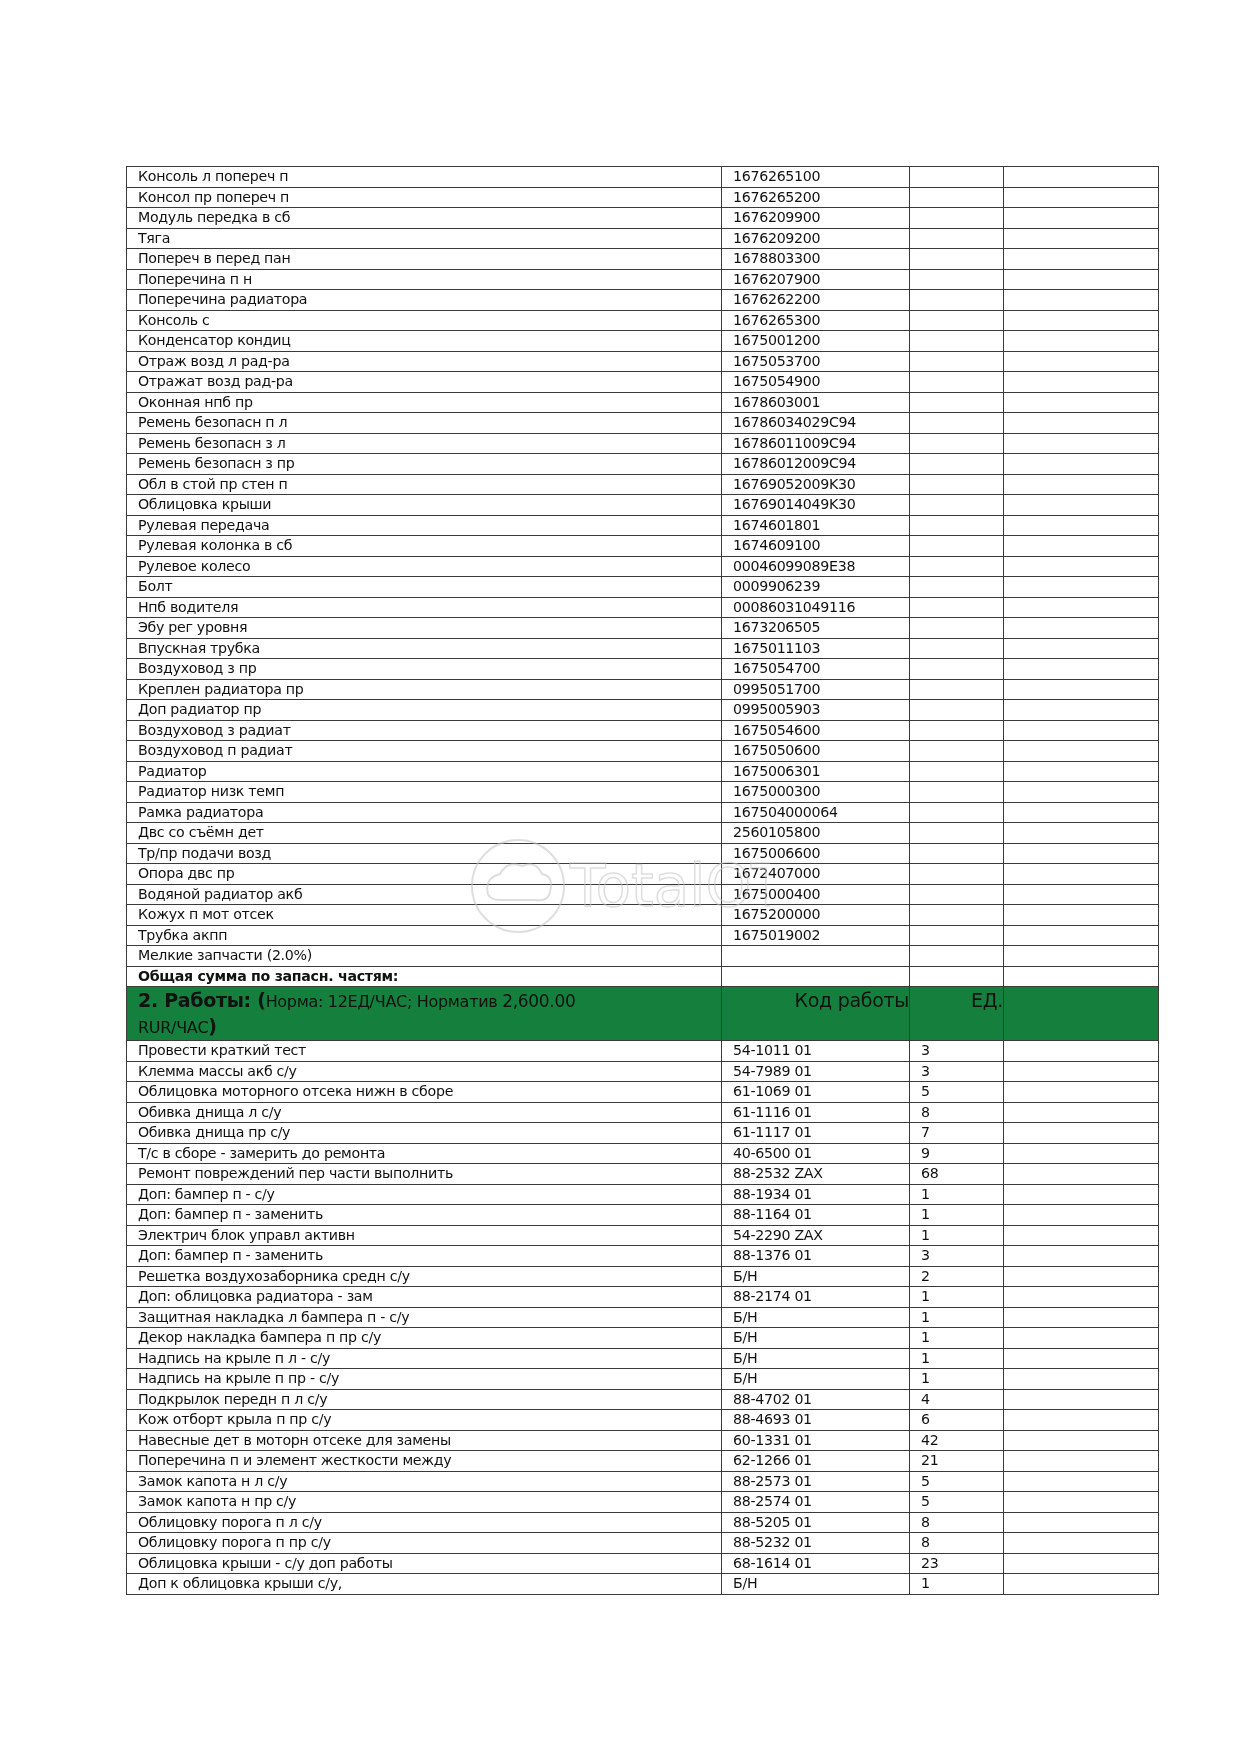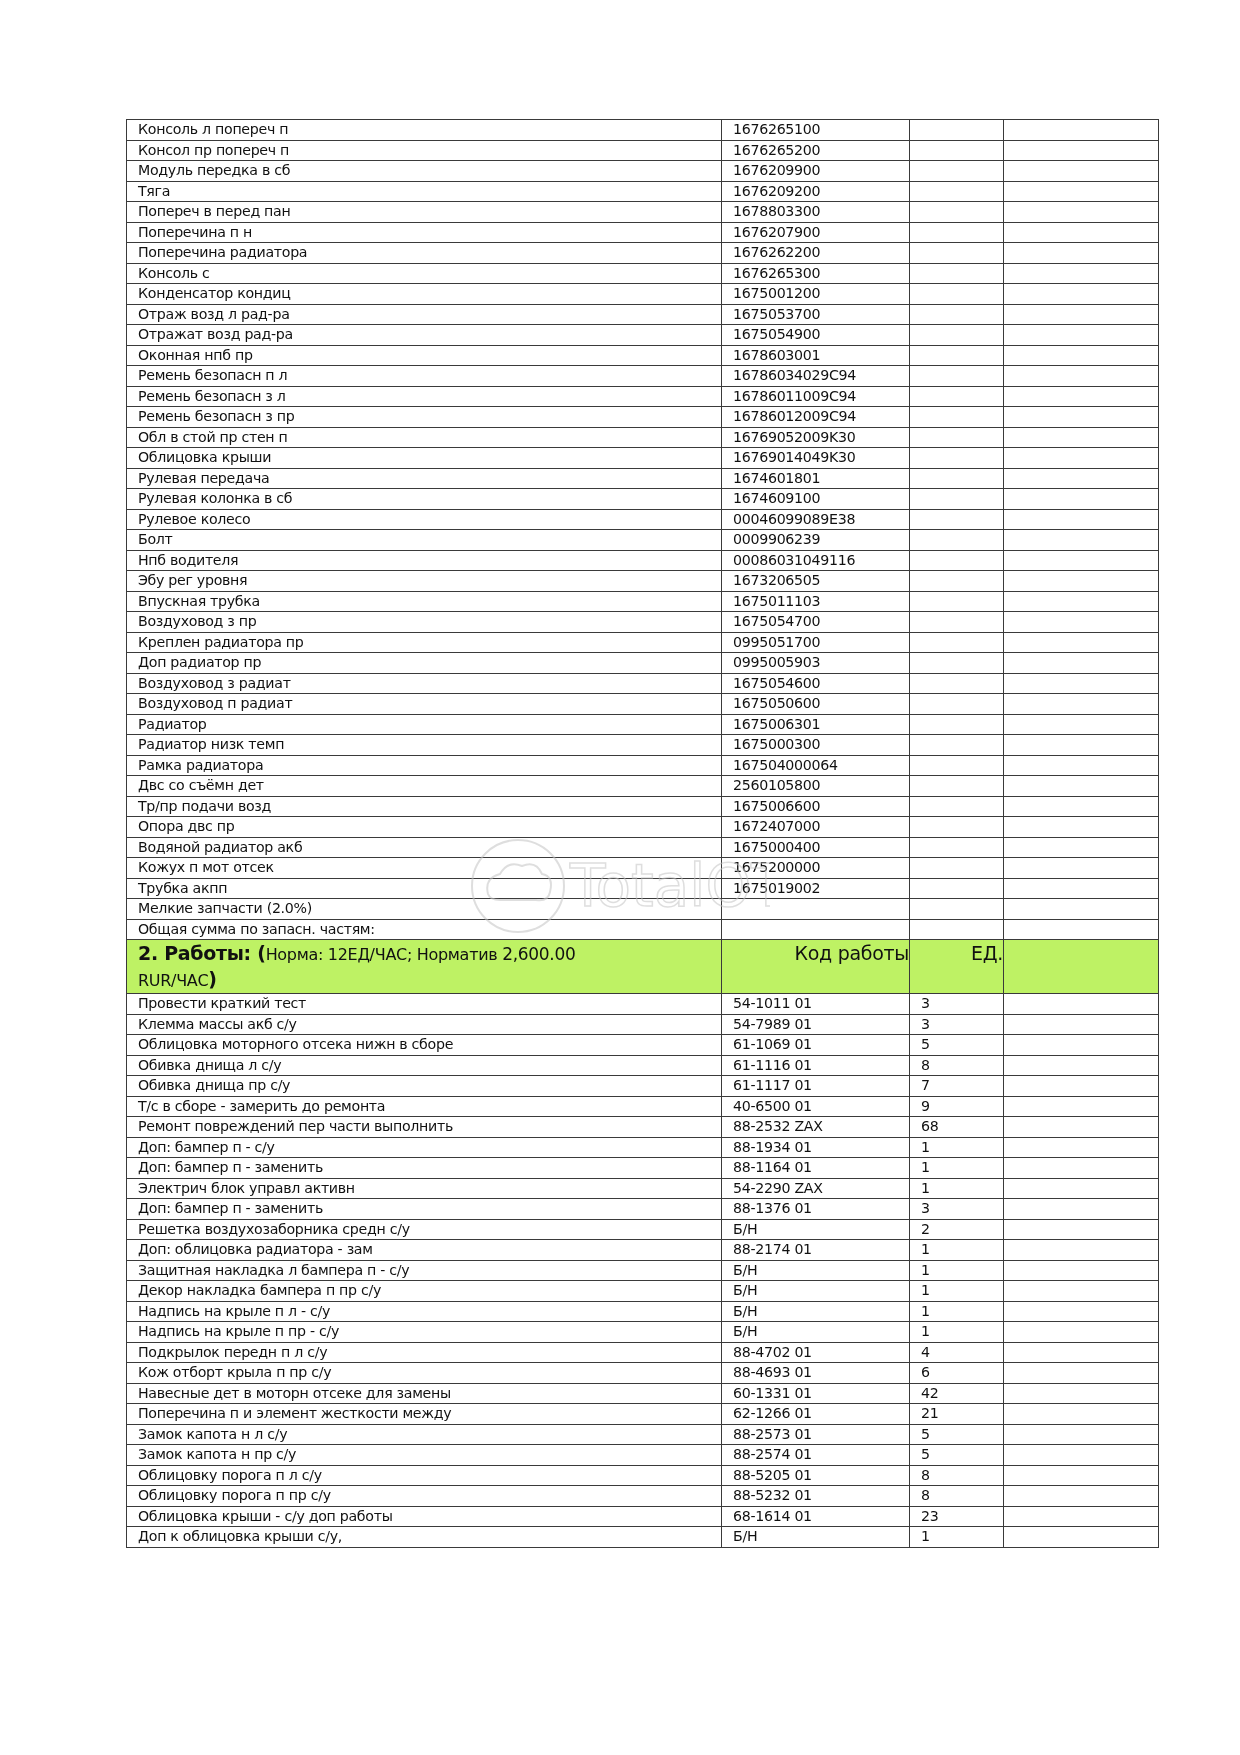--- a/index.html
+++ b/index.html
@@ -1,25 +1,25 @@
 <!DOCTYPE html>
 <html><head>
   <meta charset="utf-8">
   <style>
     html, body { margin: 0; padding: 0; background: #ffffff; }
     body { width: 1240px; height: 1755px; position: relative; overflow: hidden;
            font-family: "DejaVu Sans", "Liberation Sans", sans-serif; color: #111; }
     .page { position: absolute; left: 126px; top: 119px; width: 1032px; }
-    table { border-collapse: collapse; width: 1032px; table-layout: fixed; }
+    table { border-collapse: collapse; width: 1032px; table-layout: fixed; margin-top: 47px; }
     col.c1 { width: 595px; } col.c2 { width: 188px; } col.c3 { width: 94px; } col.c4 { width: 155px; }
     td { border: 1.5px solid #3a3a3a; height: 19.5px; padding: 0 0 0 11px;
          font-size: 14.2px; line-height: 19.5px; white-space: nowrap; overflow: hidden;
          font-family: "DejaVu Sans", sans-serif; letter-spacing: -0.3px; }
-    tr.total td.name { font-weight: normal; }
-    tr.hdr td { background: #bef264; height: 48px; vertical-align: top;
+    tr.total td.name { font-weight: bold; }
+    tr.hdr td { background: #15803d; height: 48px; vertical-align: top;
                 line-height: 24px; white-space: normal; padding-top: 1px; }
     .h-big { font-size: 19px; font-weight: bold; }
     .h-small { font-size: 16px; font-weight: normal; }
     .h-col { font-size: 19px; font-weight: normal; text-align: right; }
     .watermark { position: absolute; left: 470px; top: 828px; width: 300px; height: 110px;
                  pointer-events: none; opacity: 0.55; }
   </style>
 </head>
 <body>
 

